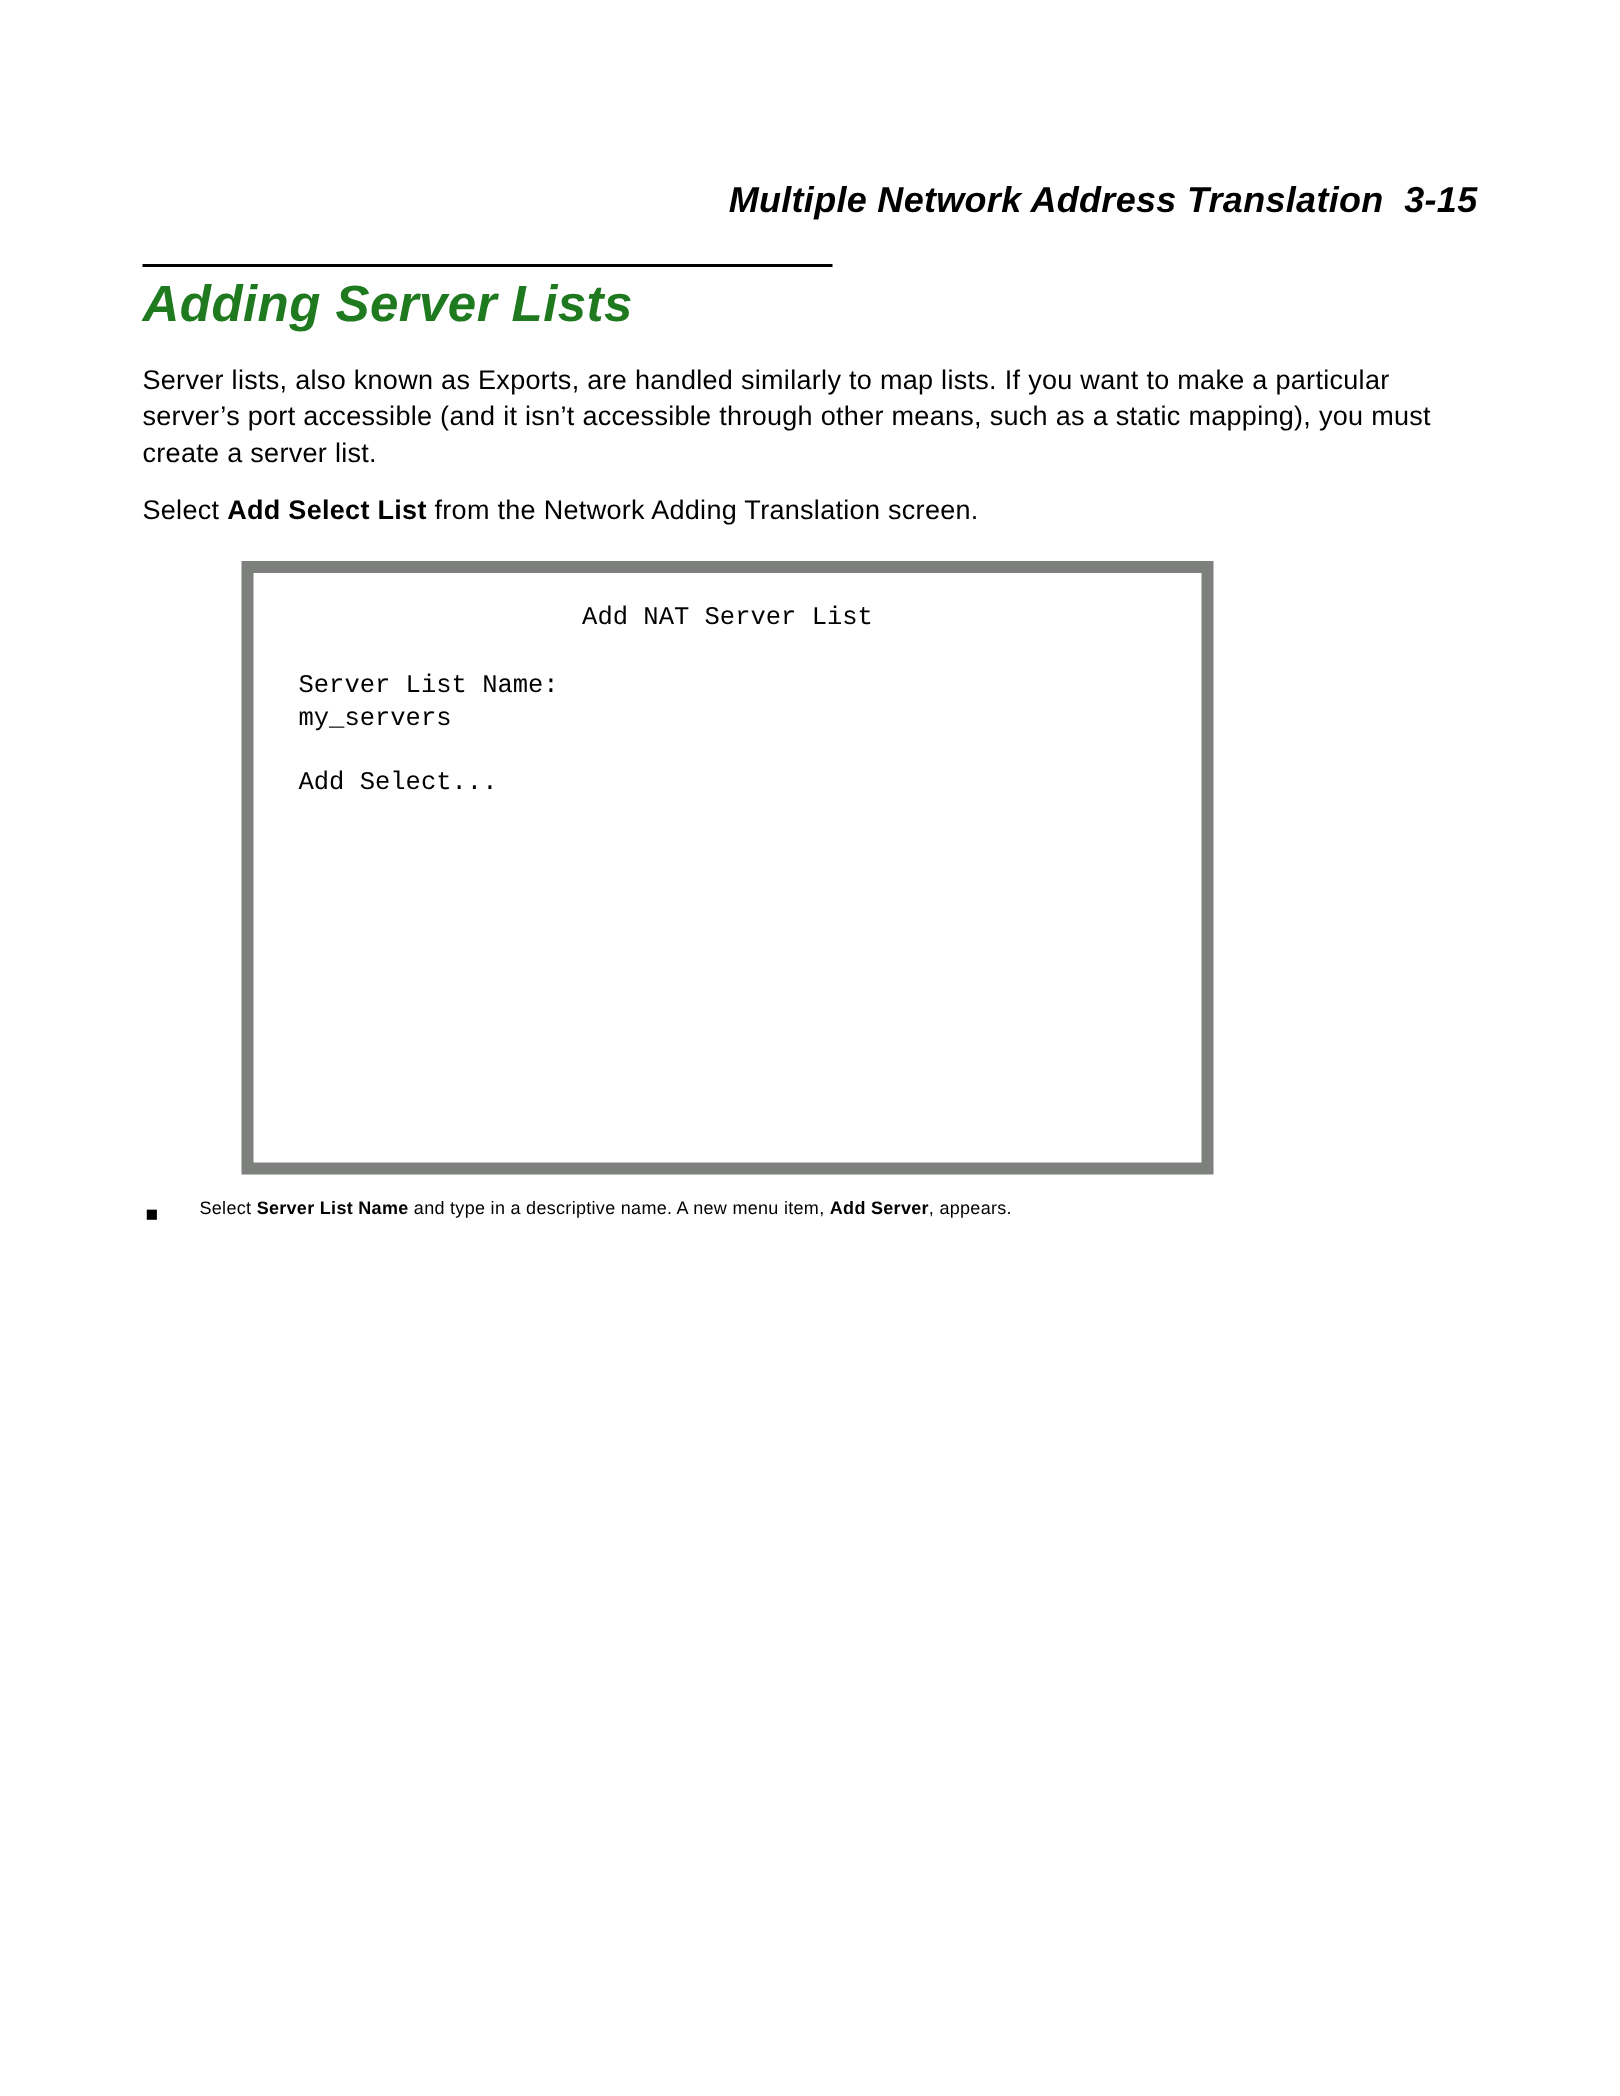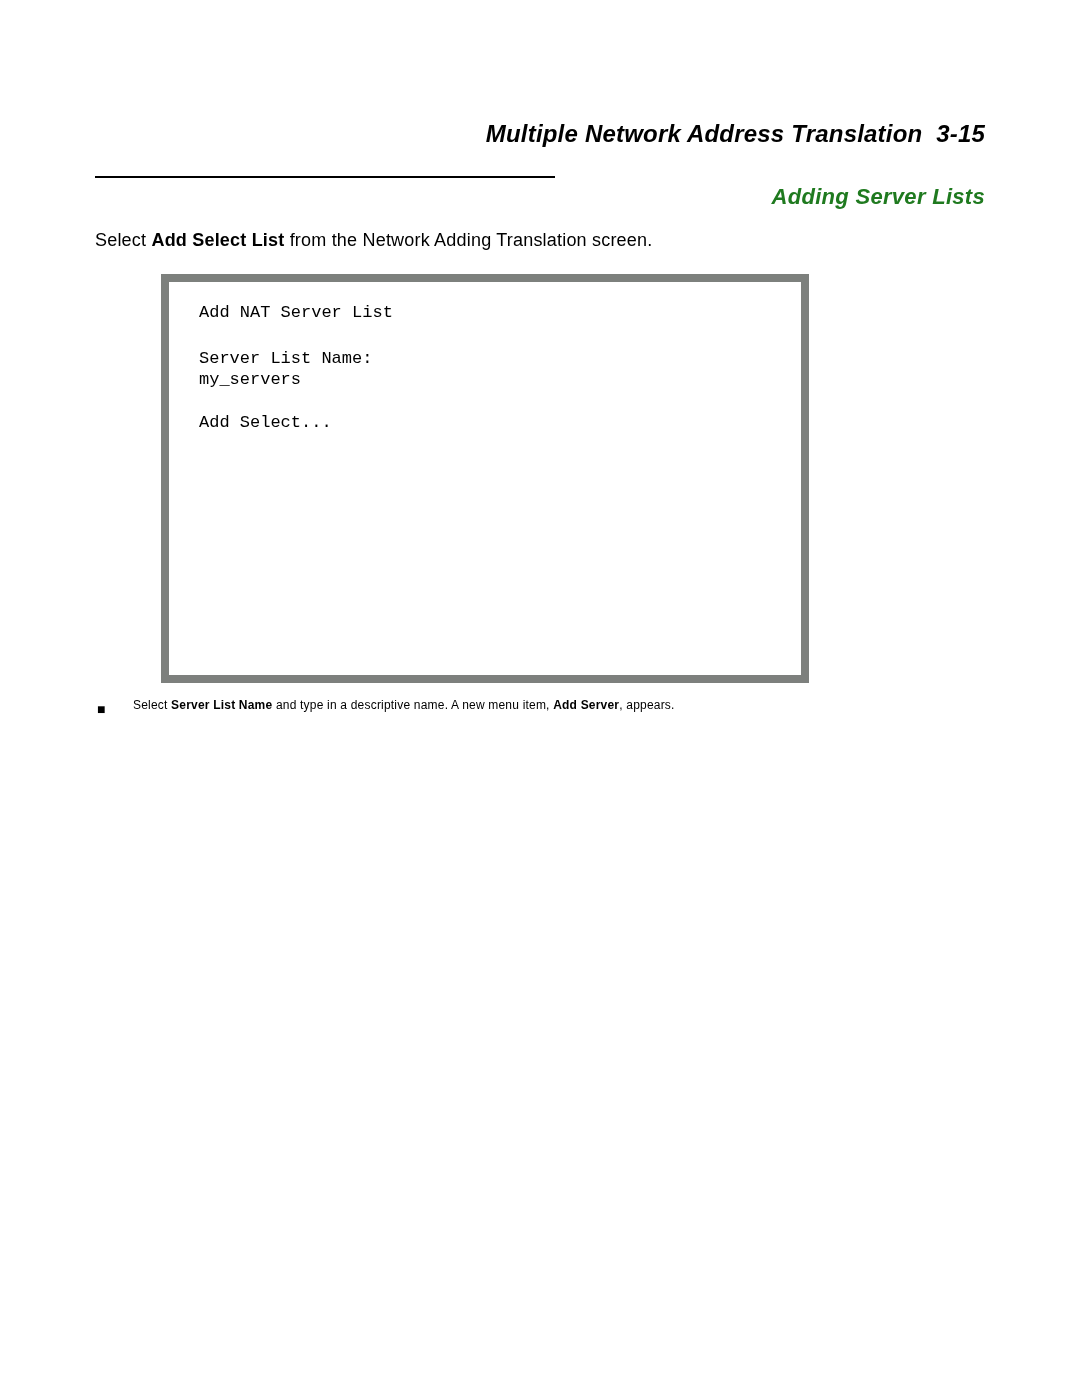--- a/index.html
+++ b/index.html
@@ -28,24 +28,23 @@
   .rule {
     border: 0;
     border-top: 2px solid #000;
     width: 460px;
     margin: 0 0 6px 0;
   }
   h1.section-title {
     color: #1f7a1f;
     font-style: italic;
     font-weight: 700;
-    font-size: 22px;
+    font-size: 34px;
     margin: 0 0 18px 0;
     letter-spacing: 0.3px;
-    text-align: right;
   }
   p.body {
     font-size: 18px;
     line-height: 1.35;
     margin: 0 0 14px 0;
     letter-spacing: 0.2px;
   }
   .bold { font-weight: 700; }
   .terminal-frame {
     margin: 22px 0 10px 66px;
@@ -57,21 +56,21 @@
   .terminal-inner {
     padding: 20px 30px 220px 30px;
     font-family: "Courier New", Courier, monospace;
     font-size: 17px;
     color: #000;
     white-space: pre;
     line-height: 1.25;
   }
   .terminal-title {
     display: block;
-    text-align: left;
+    text-align: center;
     margin-bottom: 24px;
   }
   .term-row {
     display: flex;
     margin-bottom: 22px;
     flex-direction: column;
   }
   .term-indent { display:inline-block; width: 56px; }
   .term-label { display:inline-block; width: 260px; }
   .term-value { display:inline-block; }
@@ -99,20 +98,21 @@
 <div class="page">
 
   <div class="running-head">
     <span>Multiple Network Address Translation</span>&nbsp;&nbsp;<span>3-15</span>
   </div>
 
   <hr class="rule">
 
   <h1 class="section-title">Adding Server Lists</h1>
 
+  <p class="body">Server lists, also known as Exports, are handled similarly to map lists. If you want to make a particular server’s port accessible (and it isn’t accessible through other means, such as a static mapping), you must create a server list.</p>
 
   <p class="body">
     <span>Select </span><span class="bold">Add Select List</span><span> from the Network Adding Translation screen.</span>
   </p>
 
 
   <div class="terminal-frame">
     <div class="terminal-inner"><span class="terminal-title">Add NAT Server List</span><div class="term-row"><span class="term-indent"></span><span class="term-label">Server List Name:</span><span class="term-value">my_servers</span></div><div class="term-row"><span class="term-indent"></span><span class="term-label">Add Select...</span></div></div>
   </div>
 

